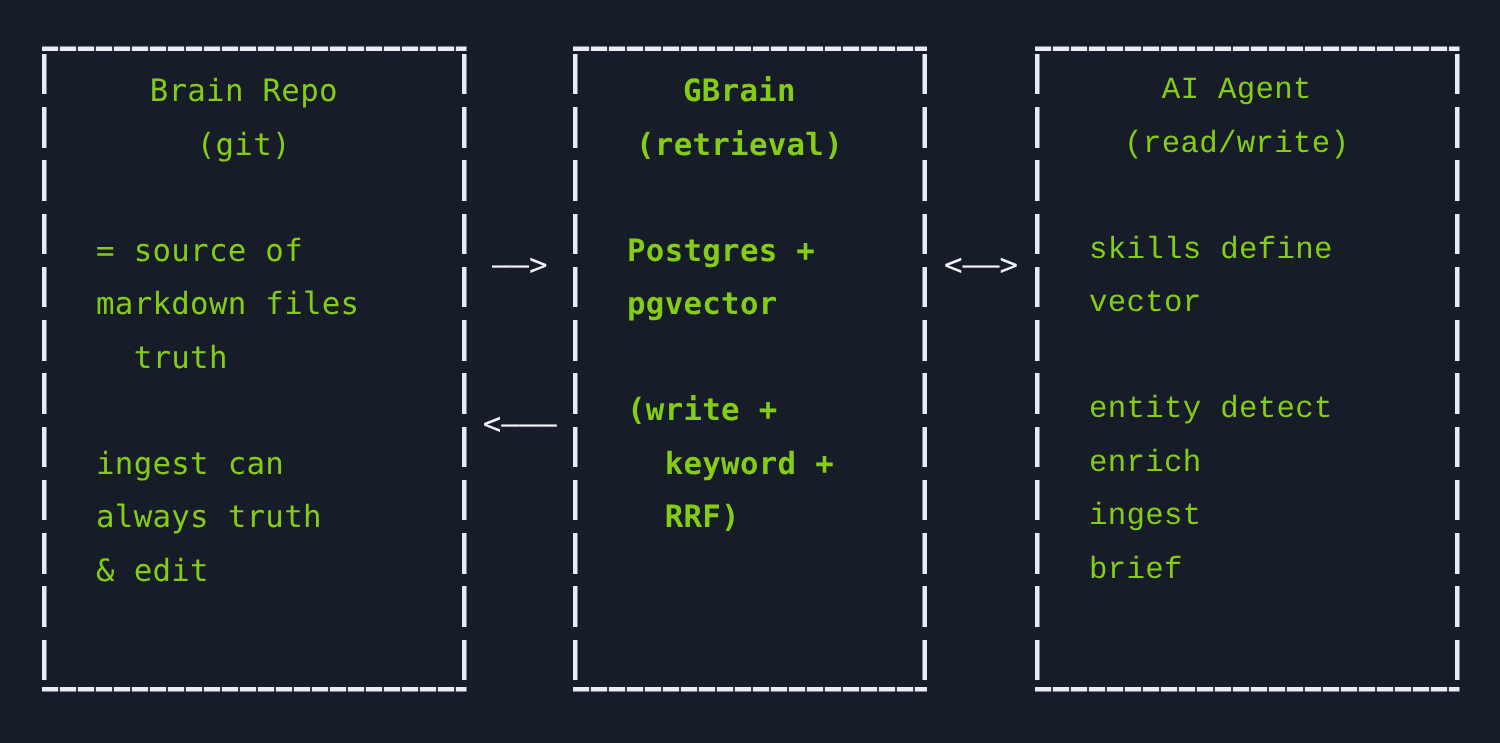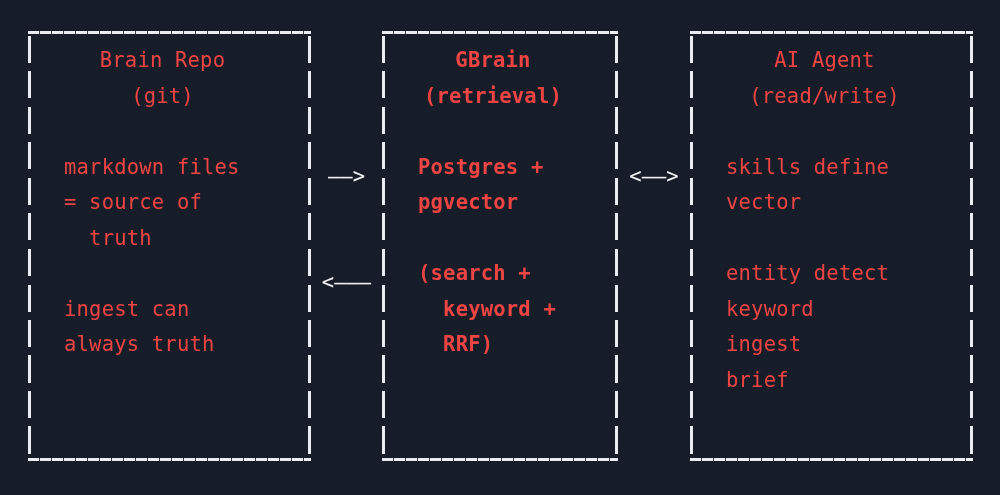--- a/index.html
+++ b/index.html
@@ -73,21 +73,21 @@
     position: relative;
     padding-top: 3px;
   }
 
   .line {
     height: 35.5px;
     line-height: 35.5px;
     font-size: 20.5px;
     letter-spacing: 0.2px;
     white-space: pre;
-    color: #ef4444;
+    color: #84cc16;
   }
 
   .line.title {
     text-align: center;
     padding-right: 14px;
   }
 
   .line.body {
     padding-left: 36px;
   }
@@ -114,66 +114,67 @@
   <div class="panel" style="left:28px; width:283px;">
     <div class="rule rule-top"></div>
     <div class="rule rule-bottom"></div>
     <div class="pipes pipes-left"></div>
     <div class="pipes pipes-right"></div>
     <div class="panel-body">
       <div class="lines">
         <div class="line title">Brain Repo</div>
         <div class="line title">(git)</div>
         <div class="line body blank"></div>
+        <div class="line body">= source of</div>
         <div class="line body">markdown files</div>
-        <div class="line body">= source of</div>
         <div class="line body">  truth</div>
         <div class="line body blank"></div>
         <div class="line body">ingest can</div>
         <div class="line body">always truth</div>
+        <div class="line body">&amp; edit</div>
         <div class="line body blank"></div>
       </div>
     </div>
   </div>
 
   <div class="panel" style="left:382px; width:236px;font-weight:bold;">
     <div class="rule rule-top"></div>
     <div class="rule rule-bottom"></div>
     <div class="pipes pipes-left"></div>
     <div class="pipes pipes-right"></div>
     <div class="panel-body">
       <div class="lines">
         <div class="line title">GBrain</div>
         <div class="line title">(retrieval)</div>
         <div class="line body blank"></div>
         <div class="line body">Postgres +</div>
         <div class="line body">pgvector</div>
         <div class="line body blank"></div>
-        <div class="line body">(search +</div>
+        <div class="line body">(write +</div>
         <div class="line body">  keyword +</div>
         <div class="line body">  RRF)</div>
       </div>
     </div>
   </div>
 
-  <div class="panel" style="left:690px; width:283px;">
+  <div class="panel" style="left:690px; width:283px;font-family:Liberation Mono, monospace;">
     <div class="rule rule-top"></div>
     <div class="rule rule-bottom"></div>
     <div class="pipes pipes-left"></div>
     <div class="pipes pipes-right"></div>
     <div class="panel-body">
       <div class="lines">
         <div class="line title">AI Agent</div>
         <div class="line title">(read/write)</div>
         <div class="line body blank"></div>
         <div class="line body">skills define</div>
         <div class="line body">vector</div>
         <div class="line body blank"></div>
         <div class="line body">entity detect</div>
-        <div class="line body">keyword</div>
+        <div class="line body">enrich</div>
         <div class="line body">ingest</div>
         <div class="line body">brief</div>
       </div>
     </div>
   </div>
 
   <div class="connector" style="left:311px; top:159px; width:71px;">——&gt;</div>
 
   <div class="connector" style="left:311px; top:265px; width:71px;">&lt;———</div>
 

